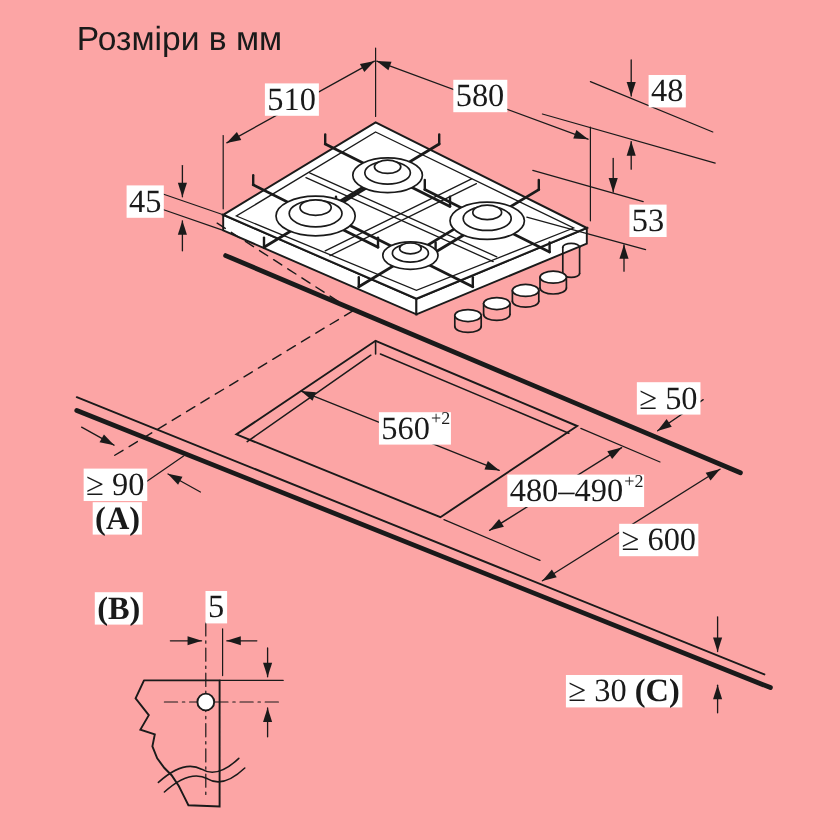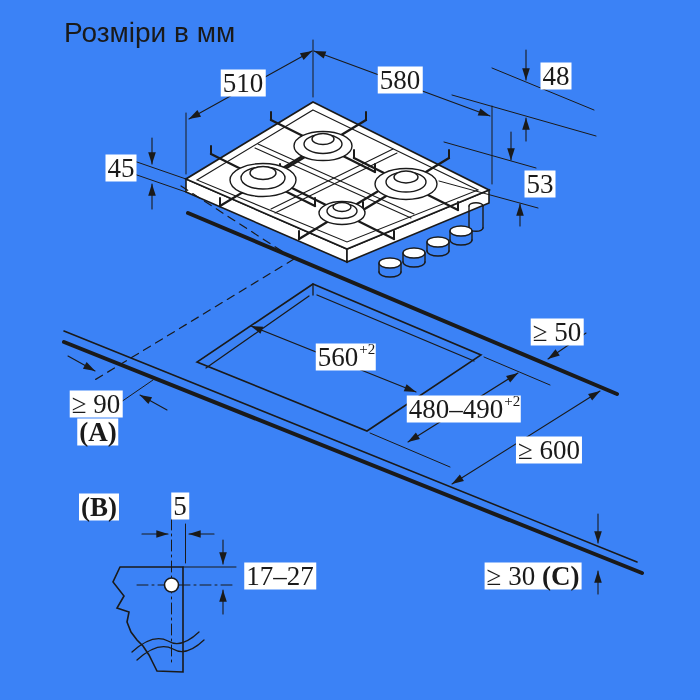--- a/index.html
+++ b/index.html
@@ -1,16 +1,16 @@
 <!DOCTYPE html>
 <html><head>
 <meta charset="utf-8">
 <style>
   html,body{margin:0;padding:0;background:#fff;}
-  #stage{position:relative;width:700px;height:700px;background:#3b82f6;overflow:hidden;
+  #stage{position:relative;width:700px;height:700px;background:#fca5a5;overflow:hidden;
          font-family:"Liberation Sans", sans-serif;color:#1a1a1a;}
   #drawing{position:absolute;left:0;top:0;}
   .lbl{position:absolute;transform:translate(-50%,-50%);font-size:27px;line-height:1;
        white-space:nowrap;background:#fff;padding:0 2px;color:#1a1a1a;font-family:Liberation Serif, serif;}
   .lbl sup{font-size:15px;position:relative;top:-2px;left:1px;}
   .title{position:absolute;left:64px;top:17px;font-size:28px;color:#1a1a1a;background:transparent;}
   .ref-letter{font-weight:700;}
   svg line, svg path, svg ellipse, svg polygon, svg polyline, svg circle{vector-effect:none;}
 </style>
 </head>
@@ -211,21 +211,20 @@
   <div class="lbl" style="left:243px;top:83px">510</div>
   <div class="lbl" style="left:400px;top:80px">580</div>
   <div class="lbl" style="left:556px;top:76px">48</div>
   <div class="lbl" style="left:121px;top:168px">45</div>
   <div class="lbl" style="left:540px;top:184px">53</div>
 
   <div class="lbl" style="left:557px;top:332px">≥ 50</div>
   <div class="lbl" style="left:346px;top:357px"><span>560</span><sup>+2</sup></div>
   <div class="lbl" style="left:96px;top:404px">≥ 90</div>
   <div class="lbl ref-letter" style="left:98px;top:432px">(A)</div>
-  <div class="lbl" style="left:464px;top:409px"><span>480–490</span><sup>+2</sup></div>
+  <div class="lbl" style="left:480px;top:409px"><span>480–490</span><sup>+2</sup></div>
   <div class="lbl" style="left:549px;top:450px">≥ 600</div>
 
   <div class="lbl ref-letter" style="left:99px;top:507px">(B)</div>
   <div class="lbl" style="left:180px;top:506px">5</div>
-  <div class="lbl" style="left:280px;top:576px">17–27</div>
-  <div class="lbl" style="left:533px;top:576px"><span>≥ 30</span>&nbsp;<span class="ref-letter">(C)</span></div>
+  <div class="lbl" style="left:520px;top:576px"><span>≥ 30</span>&nbsp;<span class="ref-letter">(C)</span></div>
 
 </div>
 
 </body></html>

